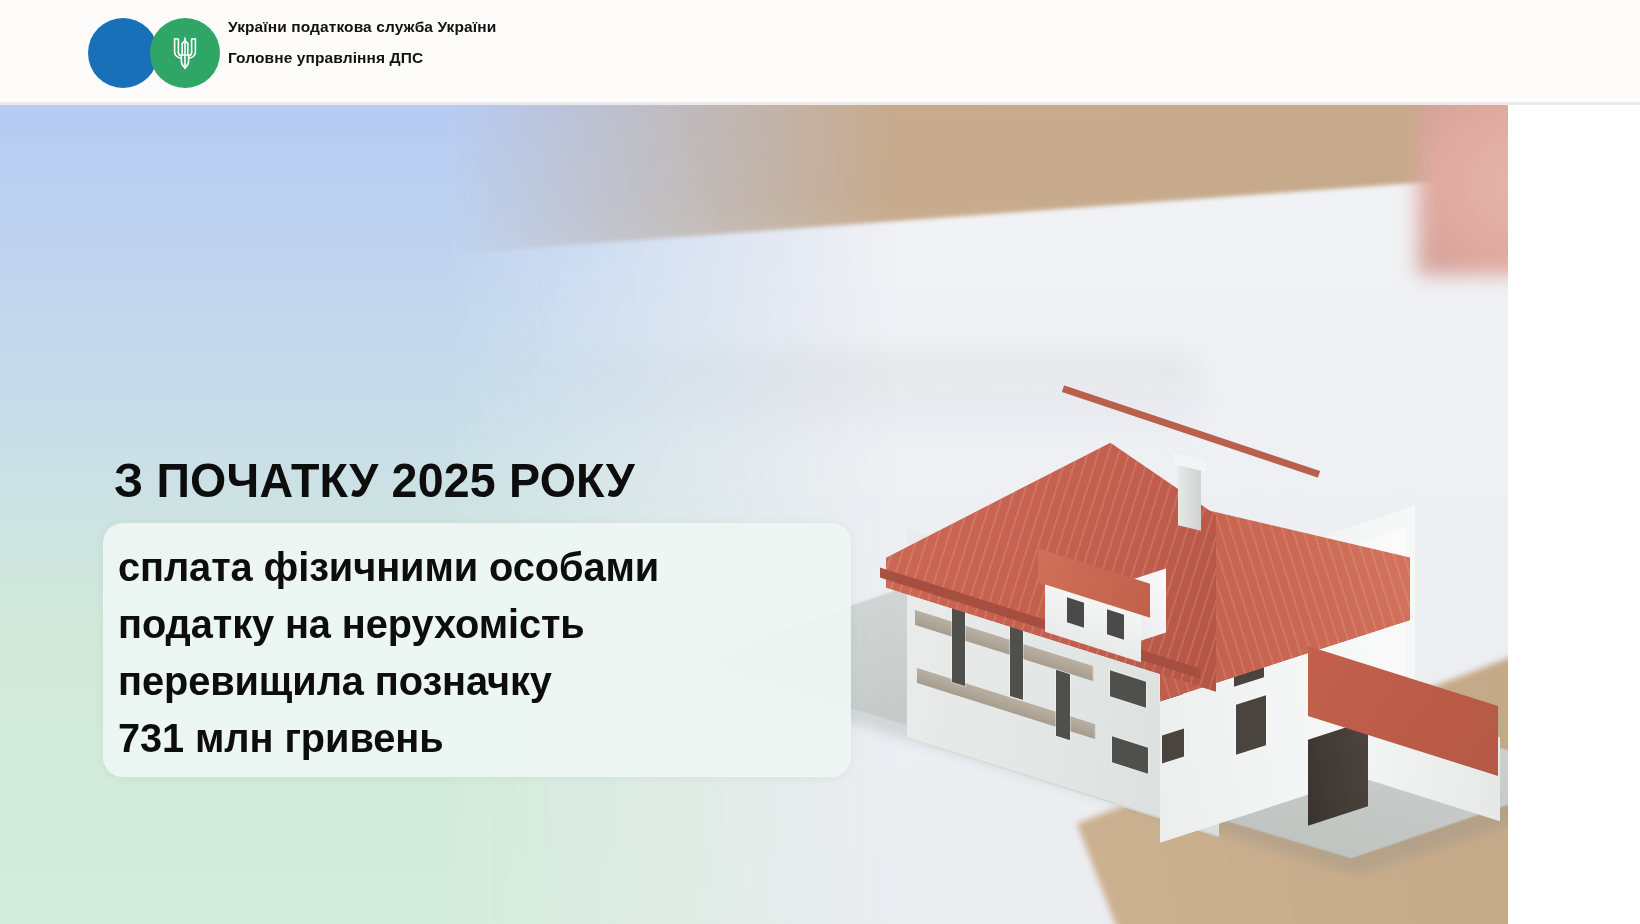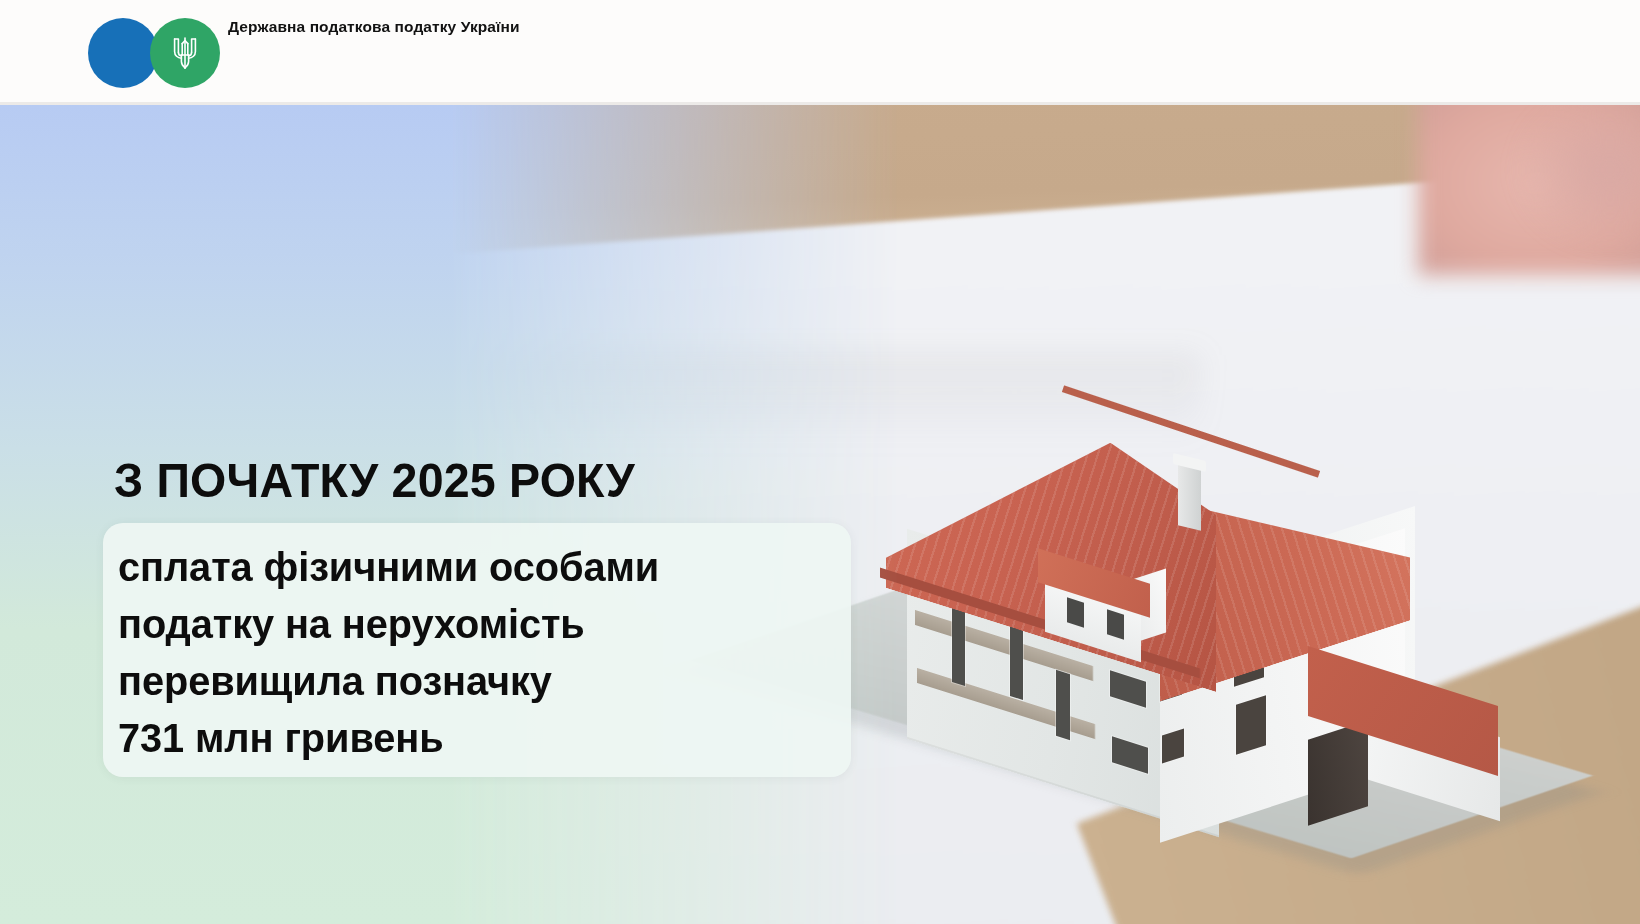--- a/index.html
+++ b/index.html
@@ -62,21 +62,21 @@
   }
   .org-line3{
     font-size:15.5px; font-weight:bold; color:#121212;
     letter-spacing:.1px; line-height:22px;
     white-space:nowrap;
   }
 
   
   .canvas{
     position:absolute; left:0; top:105px;
-    width:1640px; height:819px;
+    width:1508px; height:819px;
     overflow:hidden;
     background:#dfe6ea;
     padding-left:12px;
   }
   .photo{
     position:absolute; left:0; top:0;
     width:1640px; height:819px;
   }
   
   .bg-wood{
@@ -429,19 +429,20 @@
           <path d="M8.4 18.2 C8.4 20.4 9.8 21.6 11.4 21.6"></path>
           <path d="M21.6 18.2 C21.6 20.4 20.2 21.6 18.6 21.6"></path>
           <path d="M12.2 9.6 L15 6.6 L17.8 9.6"></path>
           <path d="M12.2 9.6 L12.2 21"></path>
           <path d="M17.8 9.6 L17.8 21"></path>
         </svg>
       </div>
     </div>
 
     <div class="org-block">
-      <div class="org-line1">Державна податкова податку України</div>
+      <div class="org-line1">України податкова служба України</div>
+      <div class="org-line2">Головне управління ДПС</div>
     </div>
 
     <div class="header-rule"></div>
   </div>
 
 </div>
 
 </body></html>

